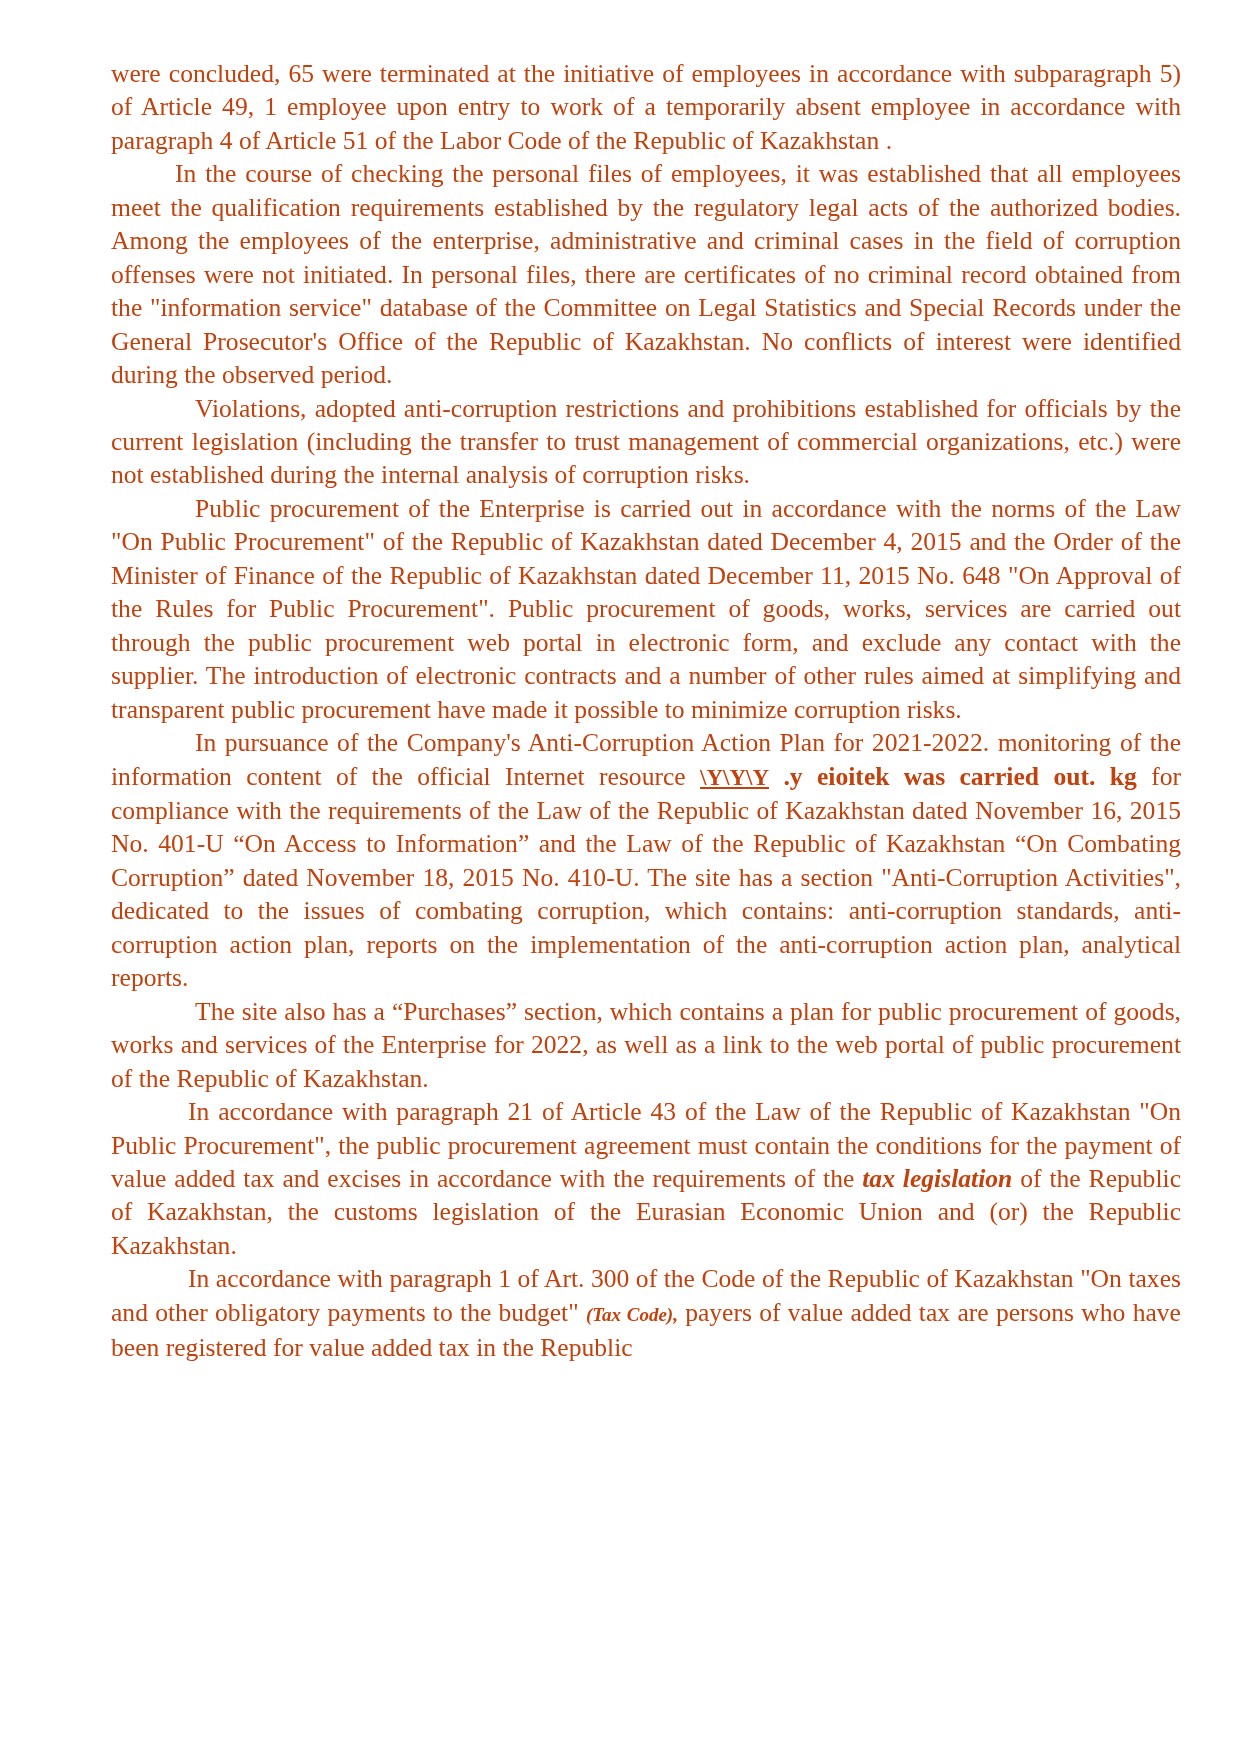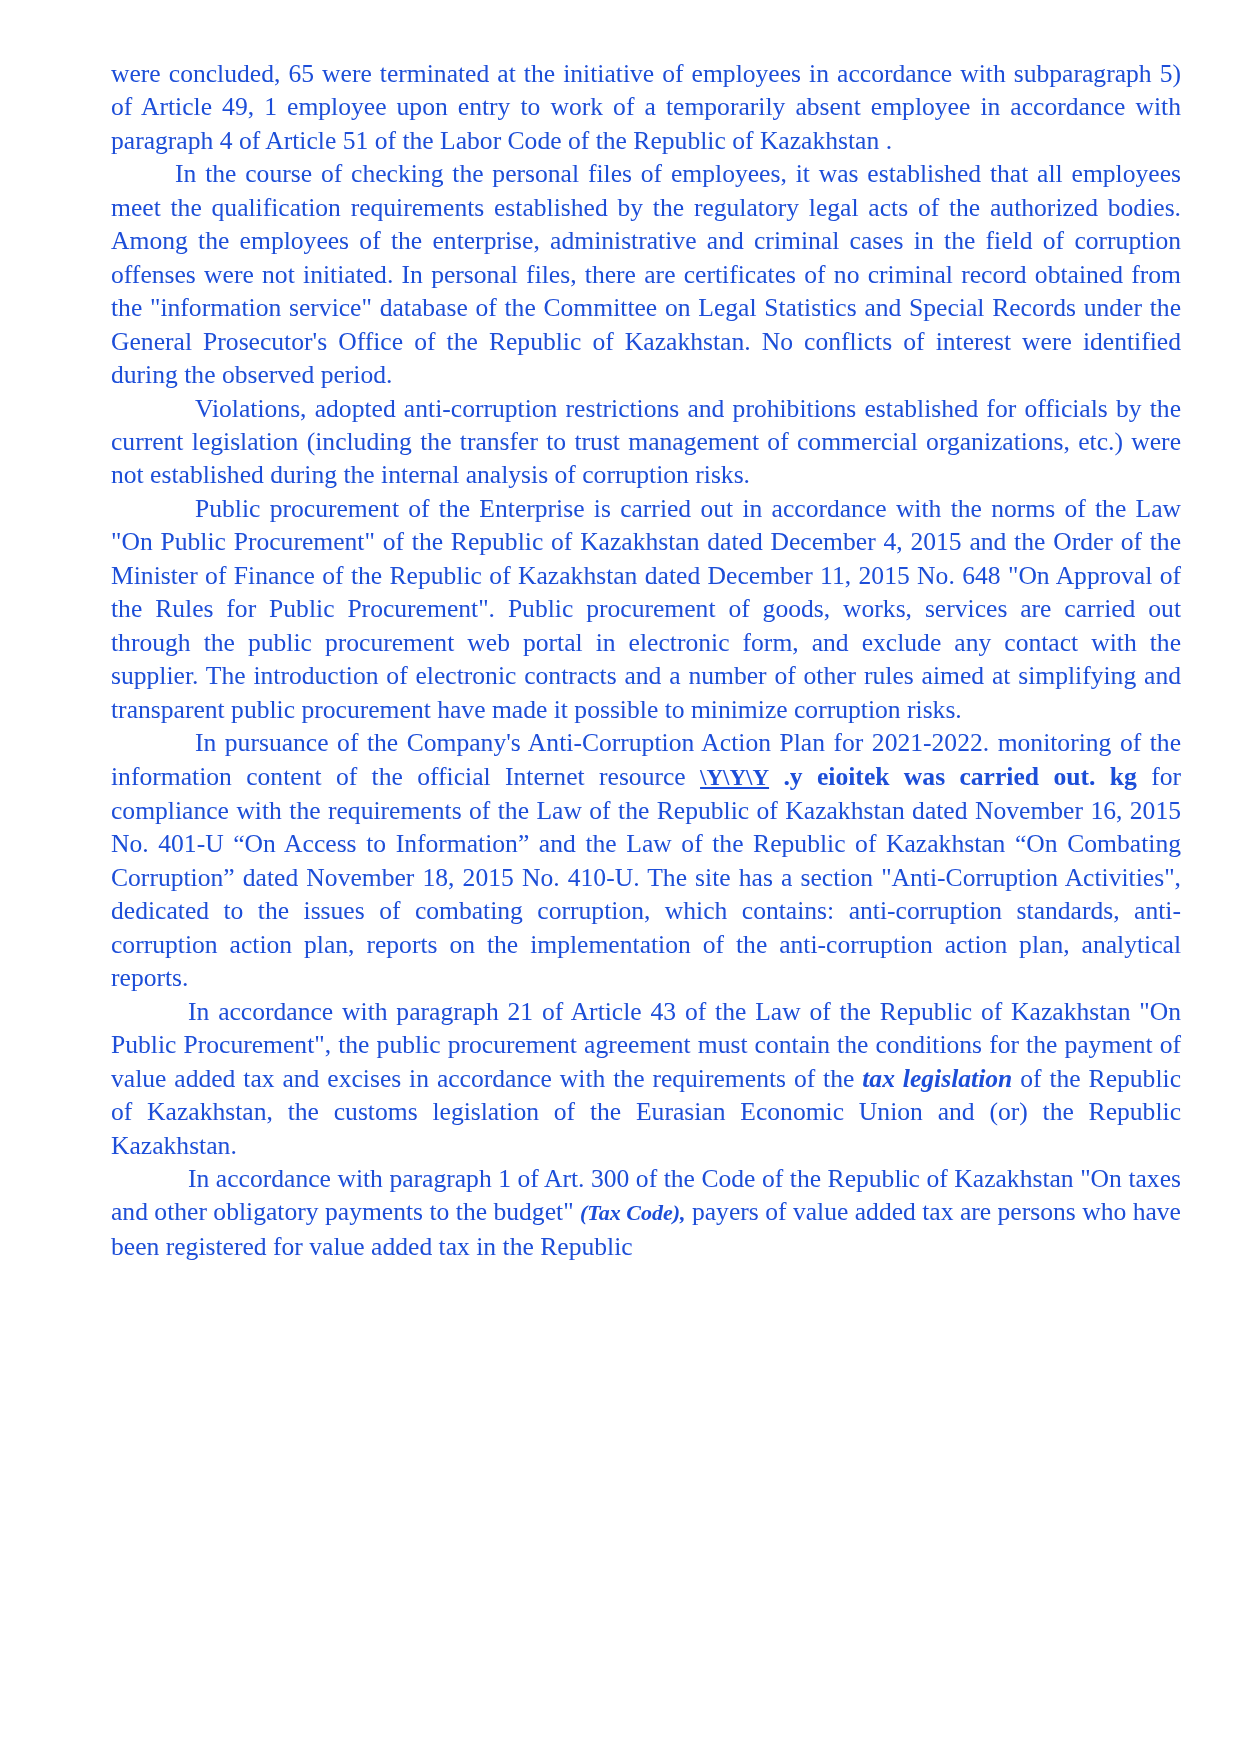--- a/index.html
+++ b/index.html
@@ -14,21 +14,21 @@
     overflow: hidden;
   }
   .page {
     position: absolute;
     left: 111px;
     top: 57px;
     width: 1070px;
     font-family: "Liberation Serif", serif;
     font-size: 25.6px;
     line-height: 33.45px;
-    color: #1d4ed8;
+    color: #c2410c;
     text-align: justify;
   }
   .page p {
     margin: 0;
     padding: 0;
   }
   .ind-a { text-indent: 64px; }
   .ind-b { text-indent: 84px; }
   .ind-c { text-indent: 77px; }
   .ind-d { text-indent: 82px; }
@@ -40,38 +40,39 @@
     font-weight: bold;
     text-decoration: underline;
   }
   .em-bold {
     font-style: italic;
     font-weight: bold;
   }
   .em-small {
     font-style: italic;
     font-weight: bold;
-    font-size: 22px;
+    font-size: 19px;
   }
 </style>
 </head>
 <body>
 
 <div class="page">
 
   <p>were concluded, 65 were terminated at the initiative of employees in accordance with subparagraph 5) of Article 49, 1 employee upon entry to work of a temporarily absent employee in accordance with paragraph 4 of Article 51 of the Labor Code of the Republic of Kazakhstan .</p>
 
   <p class="ind-a">In the course of checking the personal files of employees, it was established that all employees meet the qualification requirements established by the regulatory legal acts of the authorized bodies. Among the employees of the enterprise, administrative and criminal cases in the field of corruption offenses were not initiated. In personal files, there are certificates of no criminal record obtained from the "information service" database of the Committee on Legal Statistics and Special Records under the General Prosecutor's Office of the Republic of Kazakhstan. No conflicts of interest were identified during the observed period.</p>
 
   <p class="ind-b">Violations, adopted anti-corruption restrictions and prohibitions established for officials by the current legislation (including the transfer to trust management of commercial organizations, etc.) were not established during the internal analysis of corruption risks.</p>
 
   <p class="ind-b">Public procurement of the Enterprise is carried out in accordance with the norms of the Law "On Public Procurement" of the Republic of Kazakhstan dated December 4, 2015 and the Order of the Minister of Finance of the Republic of Kazakhstan dated December 11, 2015 No. 648 "On Approval of the Rules for Public Procurement". Public procurement of goods, works, services are carried out through the public procurement web portal in electronic form, and exclude any contact with the supplier. The introduction of electronic contracts and a number of other rules aimed at simplifying and transparent public procurement have made it possible to minimize corruption risks.</p>
 
   <p class="ind-b"><span>In pursuance of the Company's Anti-Corruption Action Plan for 2021-2022. monitoring of the information content of the official Internet resource </span><span class="link-small">\Y\Y\Y</span><span class="link-like"> .y eioitek was carried out. kg</span><span> for compliance with the requirements of the Law of the Republic of Kazakhstan dated November 16, 2015 No. 401-U “On Access to Information” and the Law of the Republic of Kazakhstan “On Combating Corruption” dated November 18, 2015 No. 410-U. The site has a section "Anti-Corruption Activities", dedicated to the issues of combating corruption, which contains: anti-corruption standards, anti-corruption action plan, reports on the implementation of the anti-corruption action plan, analytical reports.</span></p>
 
+  <p class="ind-b">The site also has a “Purchases” section, which contains a plan for public procurement of goods, works and services of the Enterprise for 2022, as well as a link to the web portal of public procurement of the Republic of Kazakhstan.</p>
 
 
 
   <p class="ind-c"><span>In accordance with paragraph 21 of Article 43 of the Law of the Republic of Kazakhstan "On Public Procurement", the public procurement agreement must contain the conditions for the payment of value added tax and excises in accordance with the requirements of the </span><span class="em-bold">tax legislation</span><span> of the Republic of Kazakhstan, the customs legislation of the Eurasian Economic Union and (or) the Republic Kazakhstan.</span></p>
 
   <p class="ind-c"><span>In accordance with paragraph 1 of Art. 300 of the Code of the Republic of Kazakhstan "On taxes and other obligatory payments to the budget" </span><span class="em-small">(Tax Code),</span><span> payers of value added tax are persons who have been registered for value added tax in the Republic</span></p>
 
 </div>
 
 </body></html>

